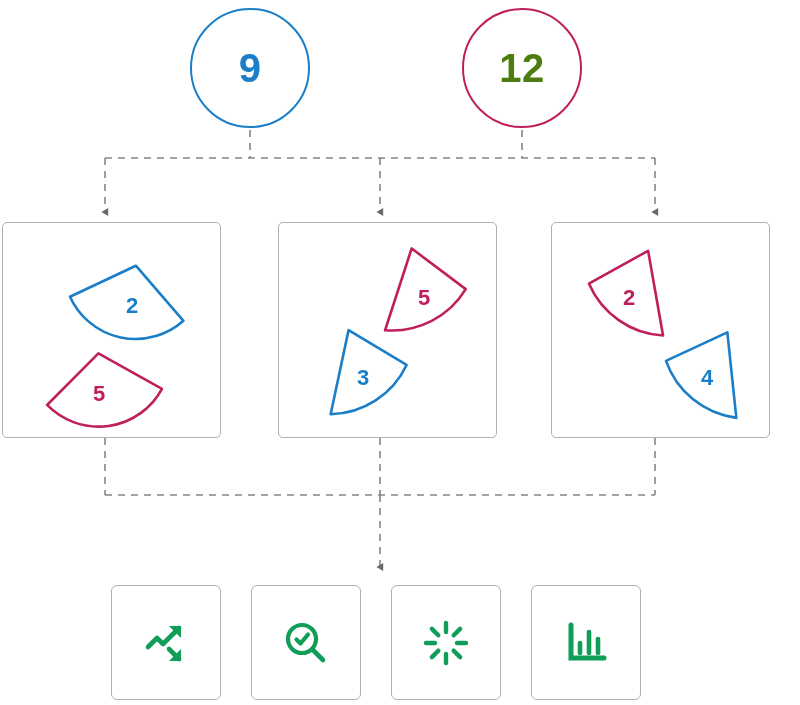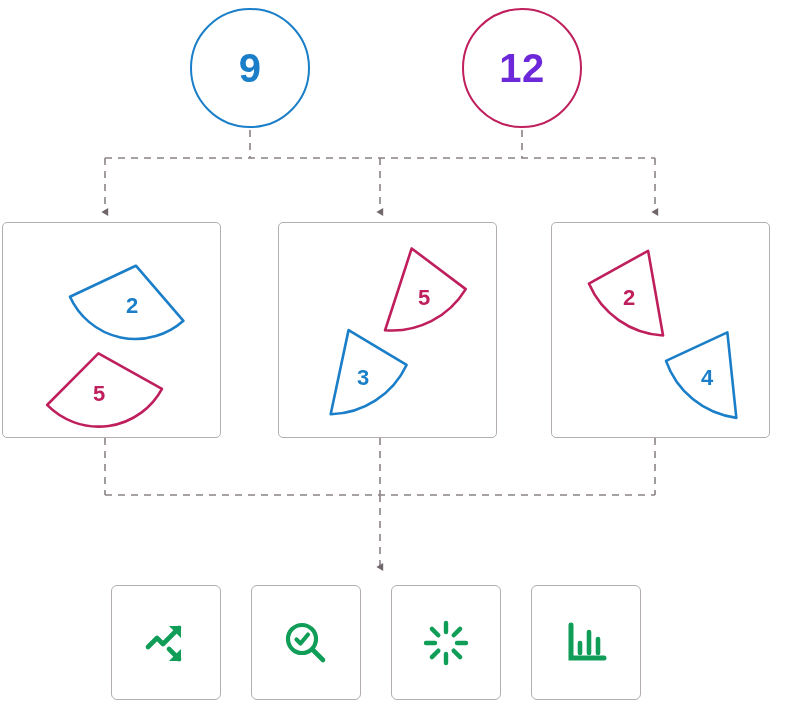--- a/index.html
+++ b/index.html
@@ -49,21 +49,21 @@
     left: 190px; top: 8px;
     width: 120px; height: 120px;
     border: 2.5px solid #1a7ec8;
   }
   #circle-9 .node-num { color: #1a7ec8; }
   #circle-12 {
     left: 462px; top: 8px;
     width: 120px; height: 120px;
     border: 2.5px solid #bf1f5c;
   }
-  #circle-12 .node-num { color: #6d28d9; }
+  #circle-12 .node-num { color: #4d7c0f; }
 
   
   .group-box {
     position: absolute;
     top: 222px;
     width: 219px;
     height: 216px;
     border: 1.4px solid #b4aeae;
     border-radius: 5px;
     background: #ffffff;

